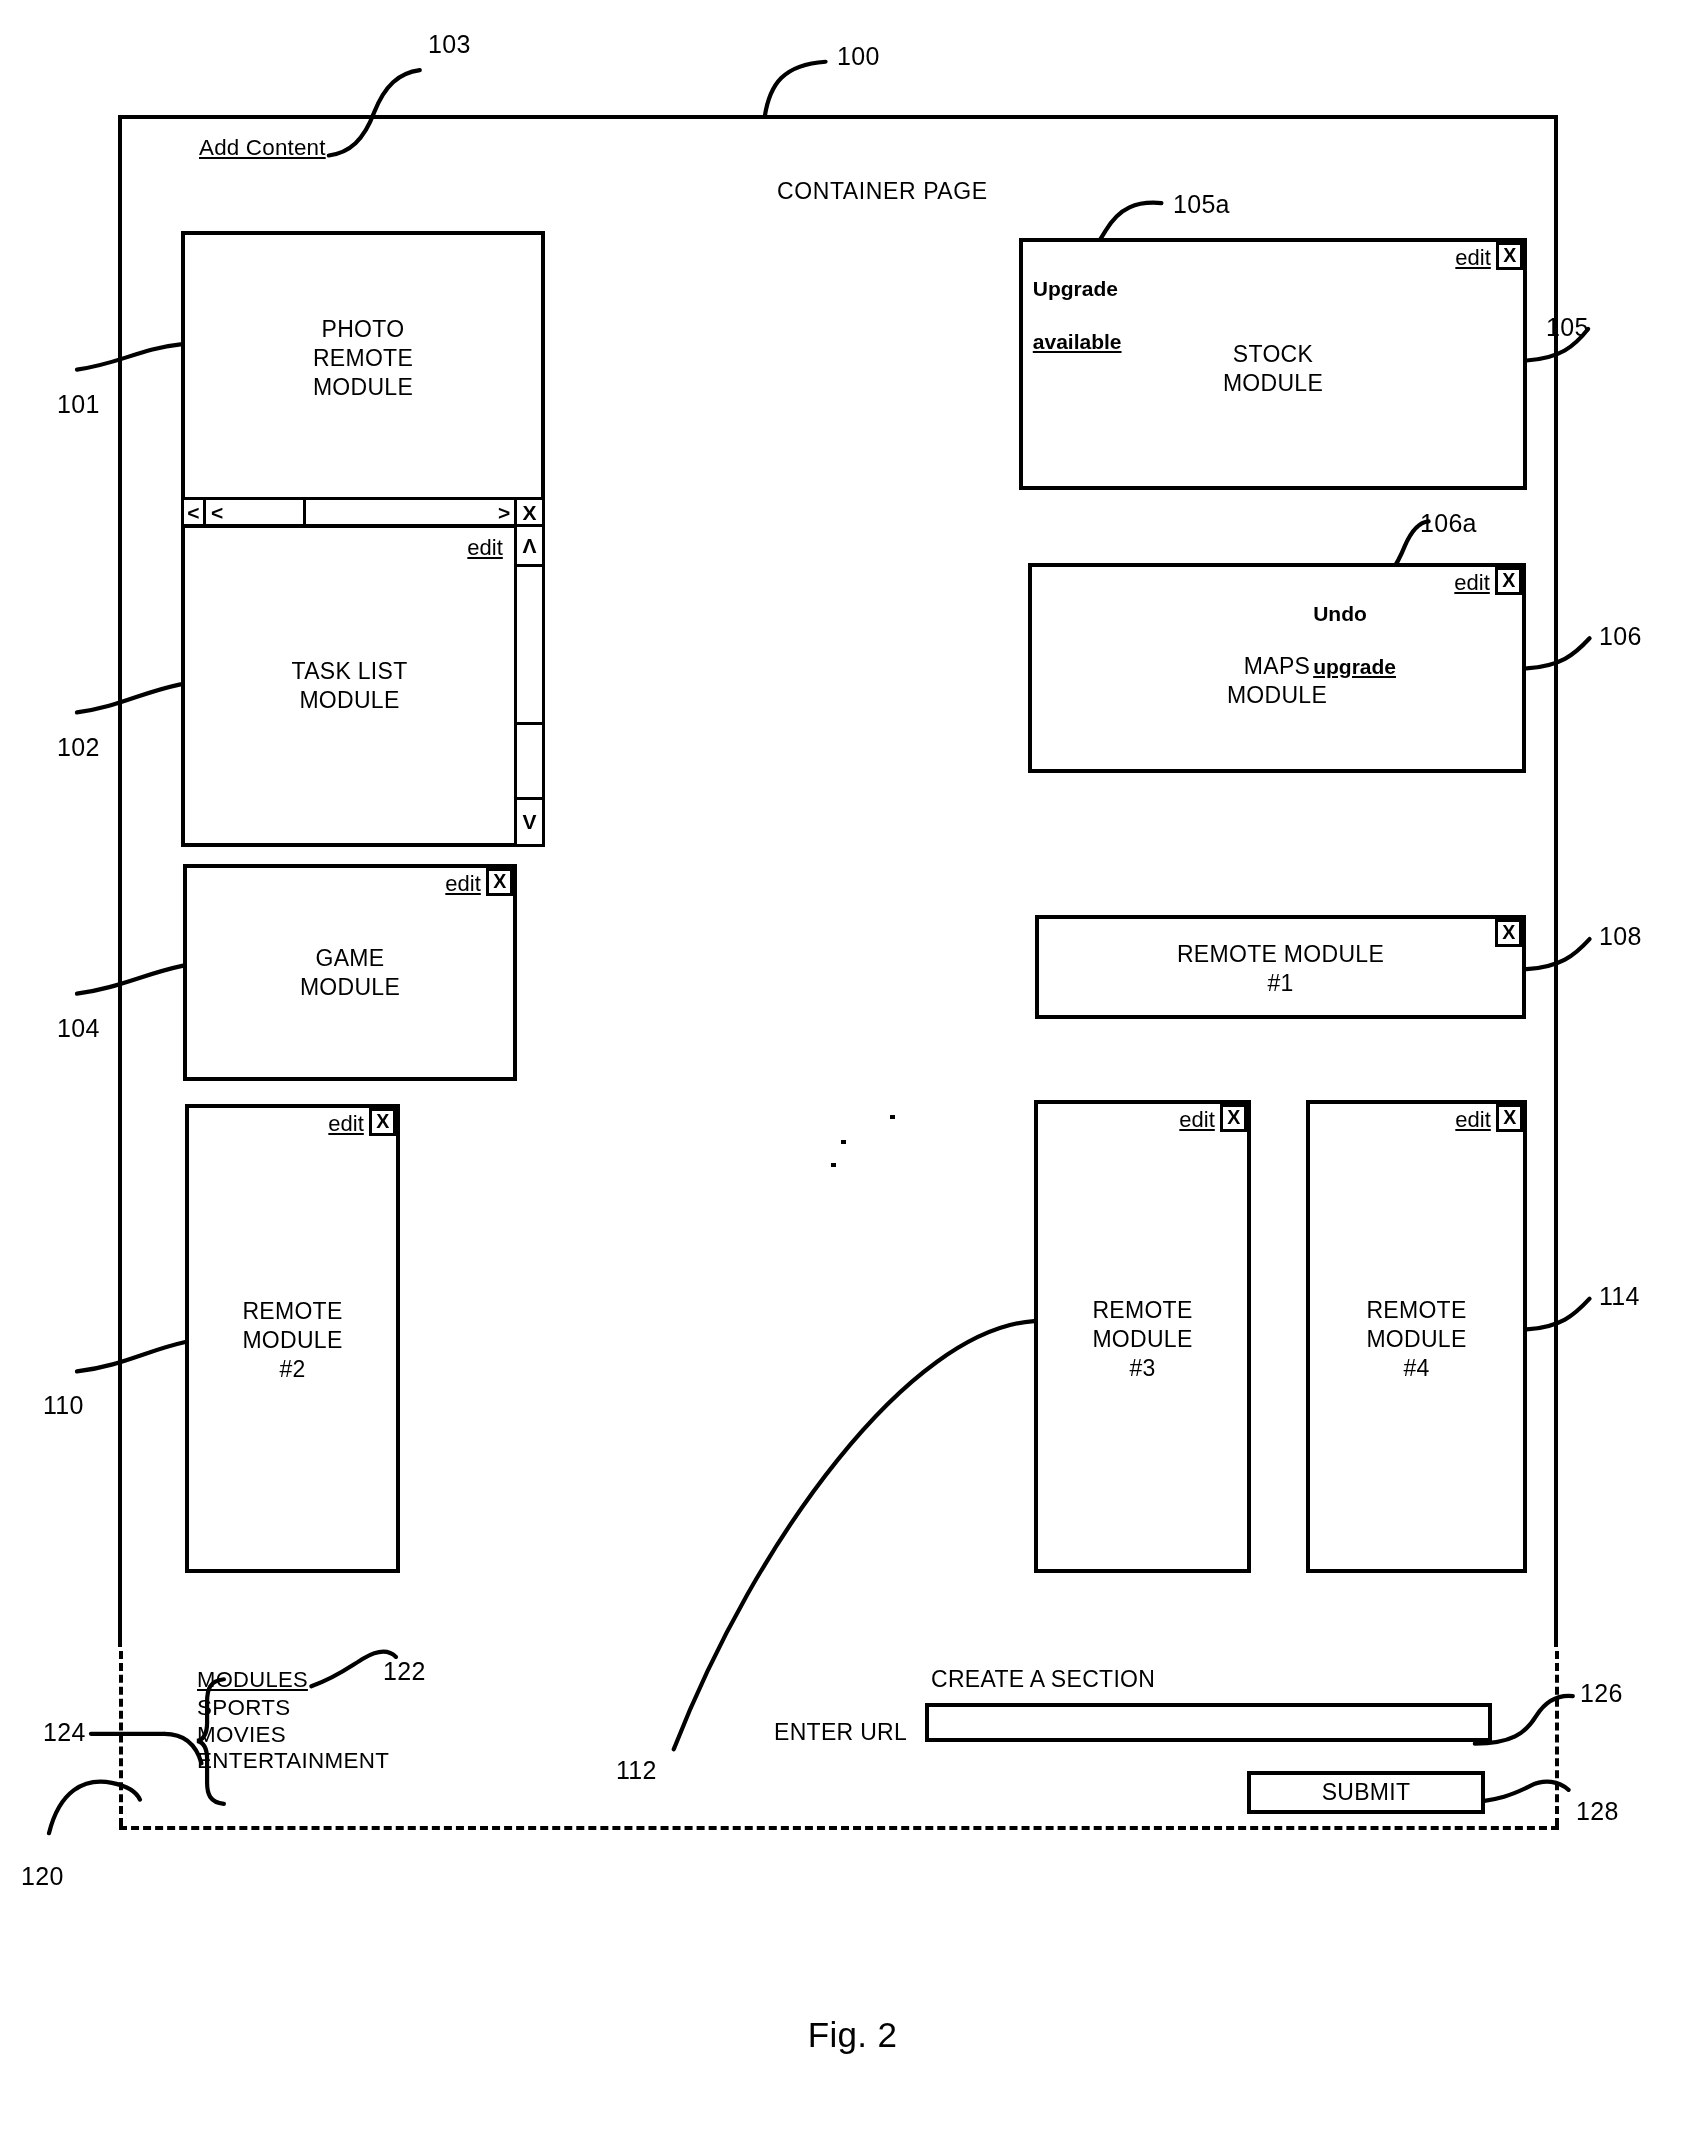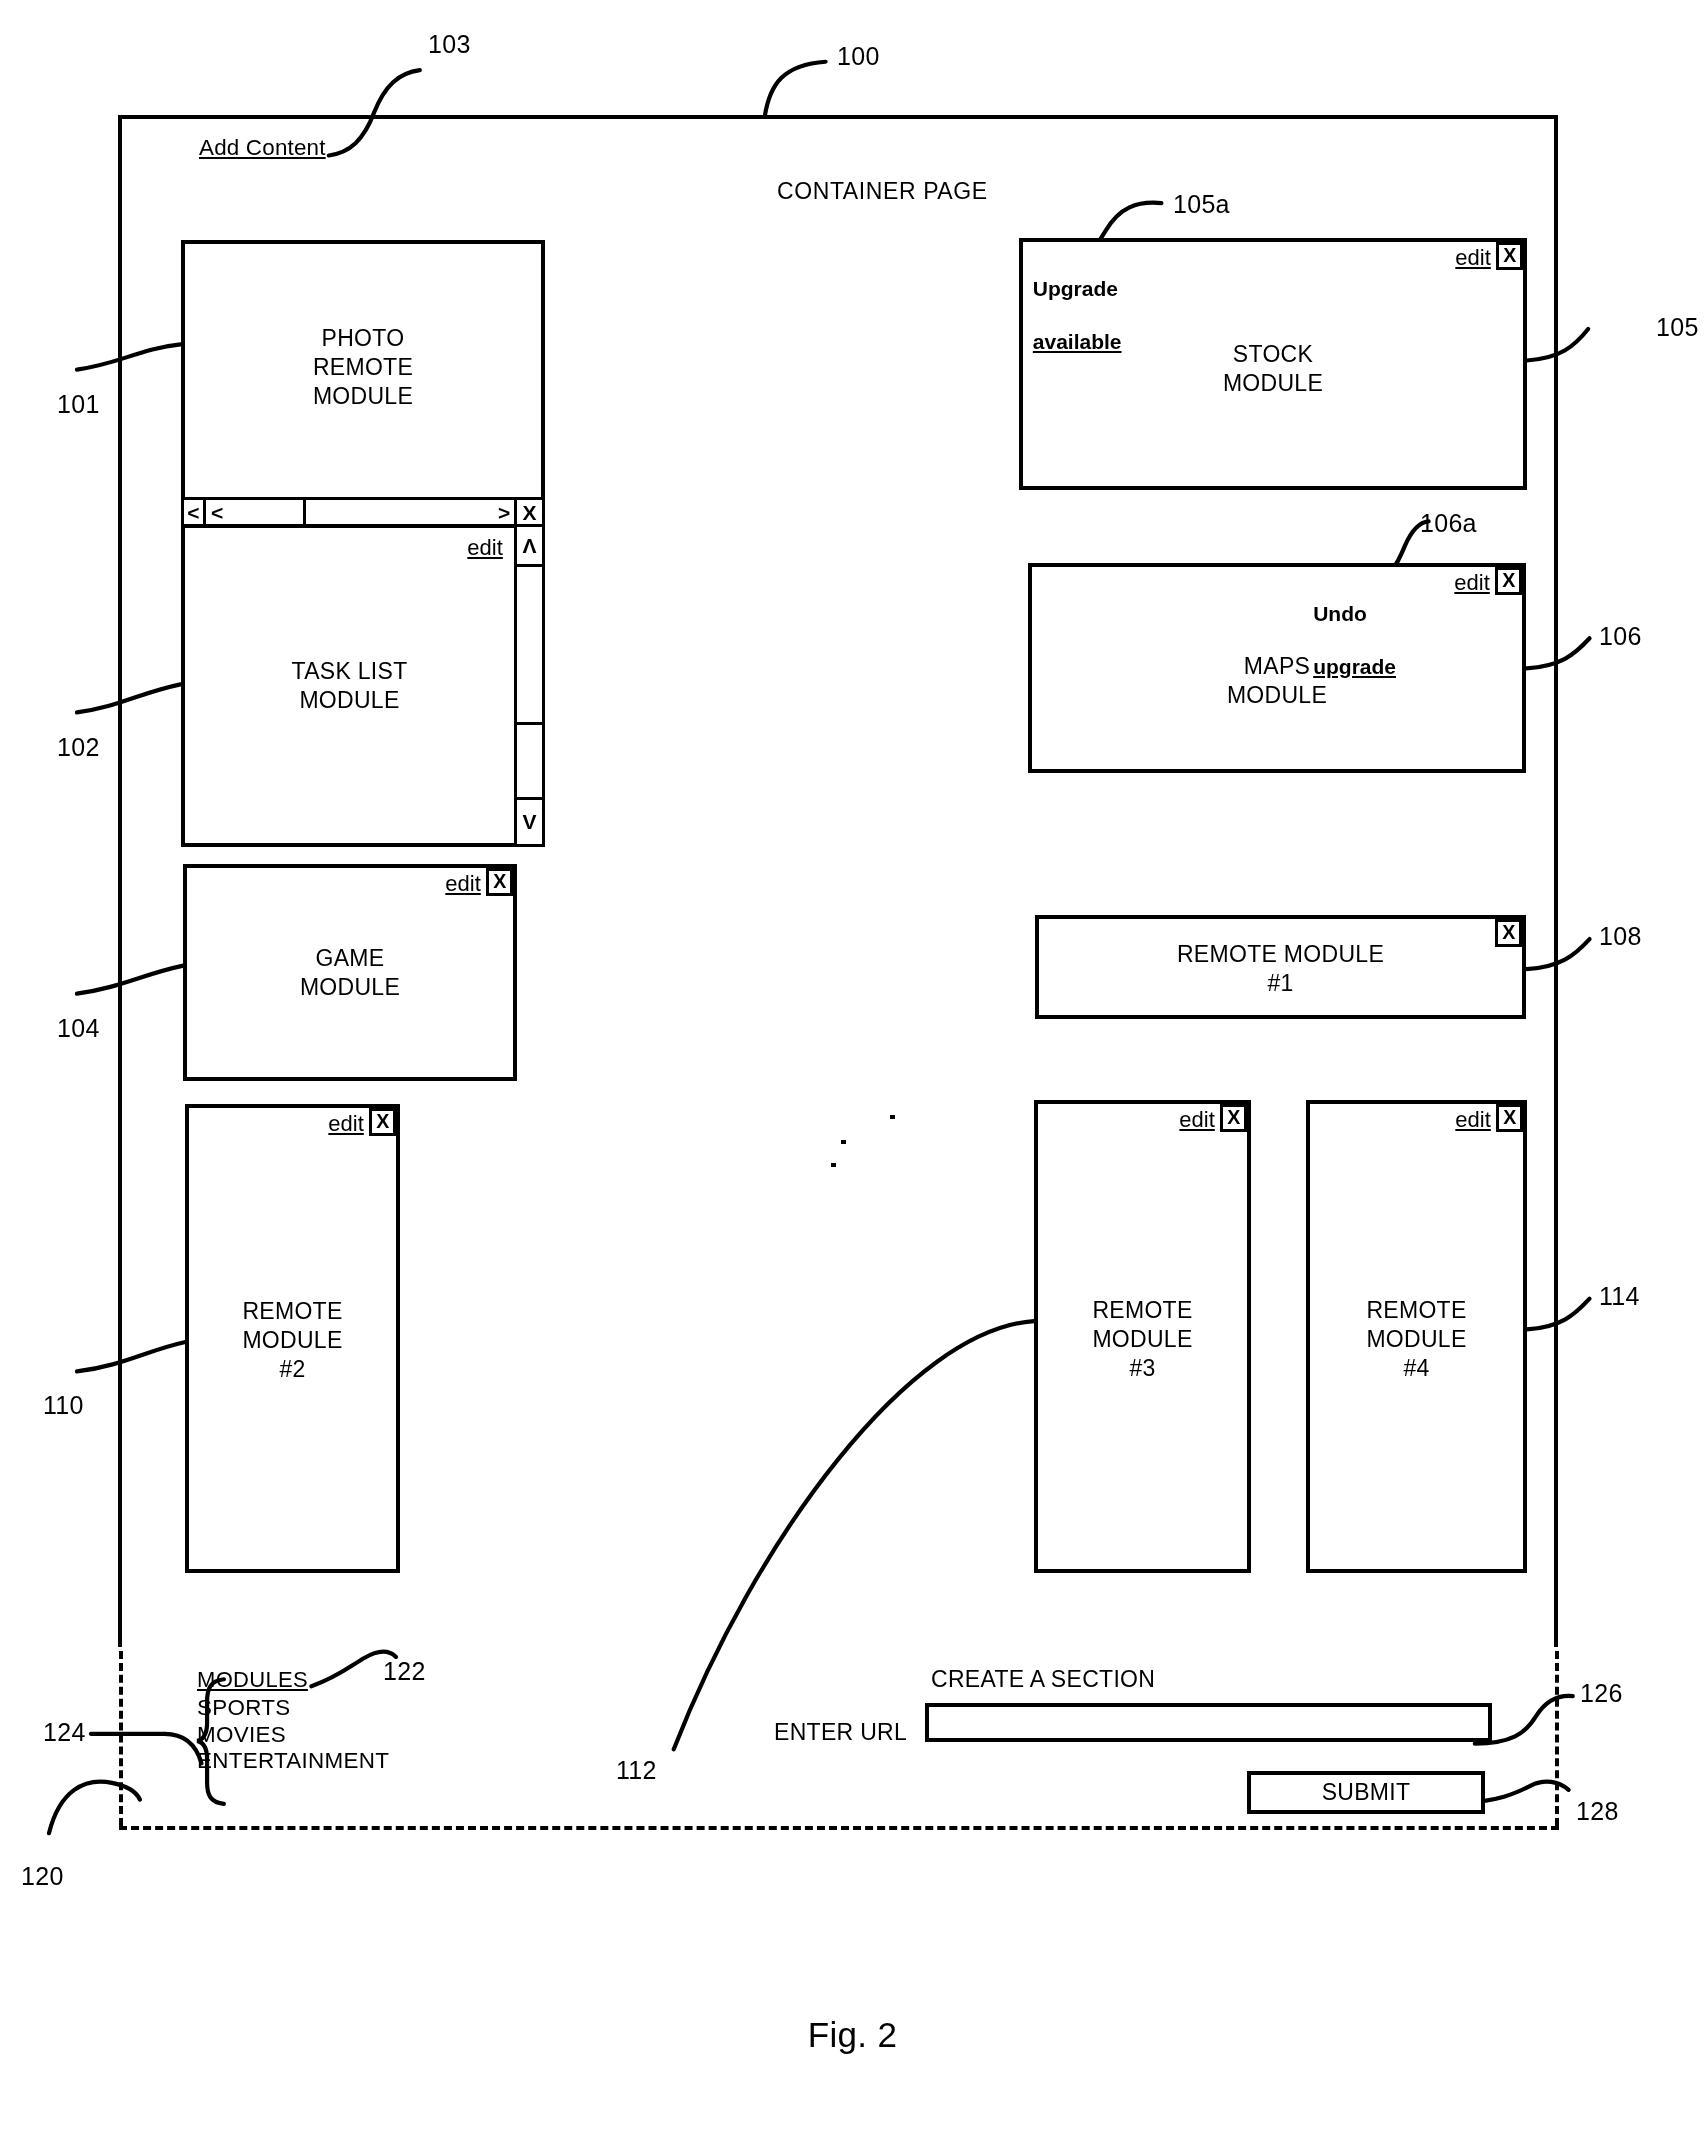--- a/index.html
+++ b/index.html
@@ -279,37 +279,37 @@
   </svg>
 
   <div class="ref abs" style="left:837px; top:42px;">100</div>
   <div class="ref abs" style="left:428px;  top:30px;">103</div>
   <div class="ref abs" style="left:57px;   top:390px;">101</div>
   <div class="ref abs" style="left:57px;   top:733px;">102</div>
   <div class="ref abs" style="left:57px;   top:1014px;">104</div>
   <div class="ref abs" style="left:43px;   top:1391px;">110</div>
   <div class="ref abs" style="left:1173px; top:190px;">105a</div>
   <div class="ref abs" style="left:1420px; top:509px;">106a</div>
-  <div class="ref abs" style="left:1656px; top:313px;">105</div>
+  <div class="ref abs" style="left:1546px; top:313px;">105</div>
   <div class="ref abs" style="left:1599px; top:622px;">106</div>
   <div class="ref abs" style="left:1599px; top:922px;">108</div>
   <div class="ref abs" style="left:1599px; top:1282px;text-align:center;">114</div>
   <div class="ref abs" style="left:616px;  top:1756px;">112</div>
   <div class="ref abs" style="left:383px;  top:1657px;">122</div>
   <div class="ref abs" style="left:43px;   top:1718px;">124</div>
   <div class="ref abs" style="left:21px;   top:1862px;">120</div>
   <div class="ref abs" style="left:1580px; top:1679px;">126</div>
   <div class="ref abs" style="left:1576px; top:1797px;">128</div>
 
   <div id="container-frame" class="abs"></div>
 
   <div id="add-content">Add Content</div>
   <div id="container-page-label">CONTAINER PAGE</div>
 
-  <div class="module abs" style="left:181px; top:240px; width:364px; height:300px;">
+  <div class="module abs" style="left:181px; top:231px; width:364px; height:300px;">
     <div class="module-title" style="top:80px;">PHOTO
 REMOTE
 MODULE</div>
   </div>
 
   <div class="abs" style="left:181px; top:497px; width:364px; height:350px;">
 
     <div class="hscroll" style="width:364px;">
       <div class="sb-cell" style="width:25px;">&lt;</div>
       <div class="sb-cell" style="width:104px; justify-content:flex-start; padding-left:5.6px;">&lt;</div>

